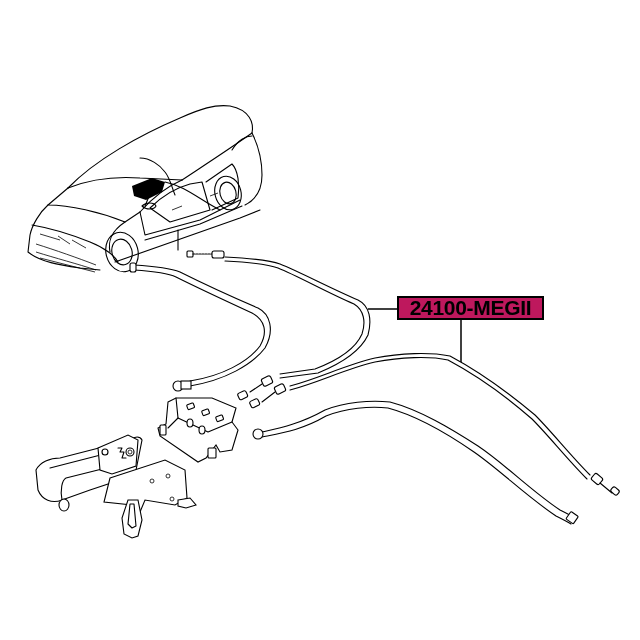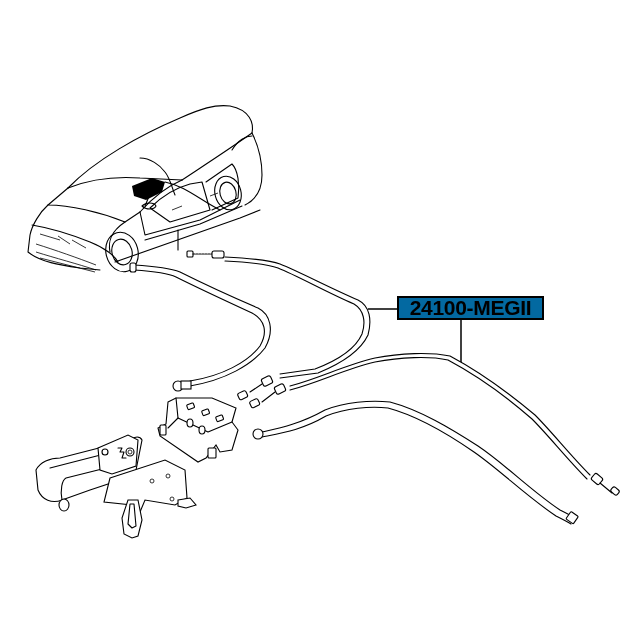--- a/index.html
+++ b/index.html
@@ -3,21 +3,21 @@
 <meta charset="utf-8">
 <style>
   html, body { margin: 0; padding: 0; background: #ffffff; }
   body { width: 640px; height: 640px; position: relative; overflow: hidden; }
   #canvas { position: absolute; left: 0; top: 0; width: 640px; height: 640px; }
   .part-label {
     position: absolute;
     left: 397px; top: 296px;
     width: 147px; height: 24px;
     border: 2px solid #000;
-    background: #0369a1;
+    background: #be185d;
     box-sizing: border-box;
     font-family: "Liberation Sans", sans-serif;
     font-weight: bold;
     font-size: 21px;
     line-height: 20px;
     text-align: center;
     color: #000;
     letter-spacing: -0.3px;
   }
   svg .ln { fill: none; stroke: #000; stroke-width: 1.1; stroke-linejoin: round; stroke-linecap: round; }

